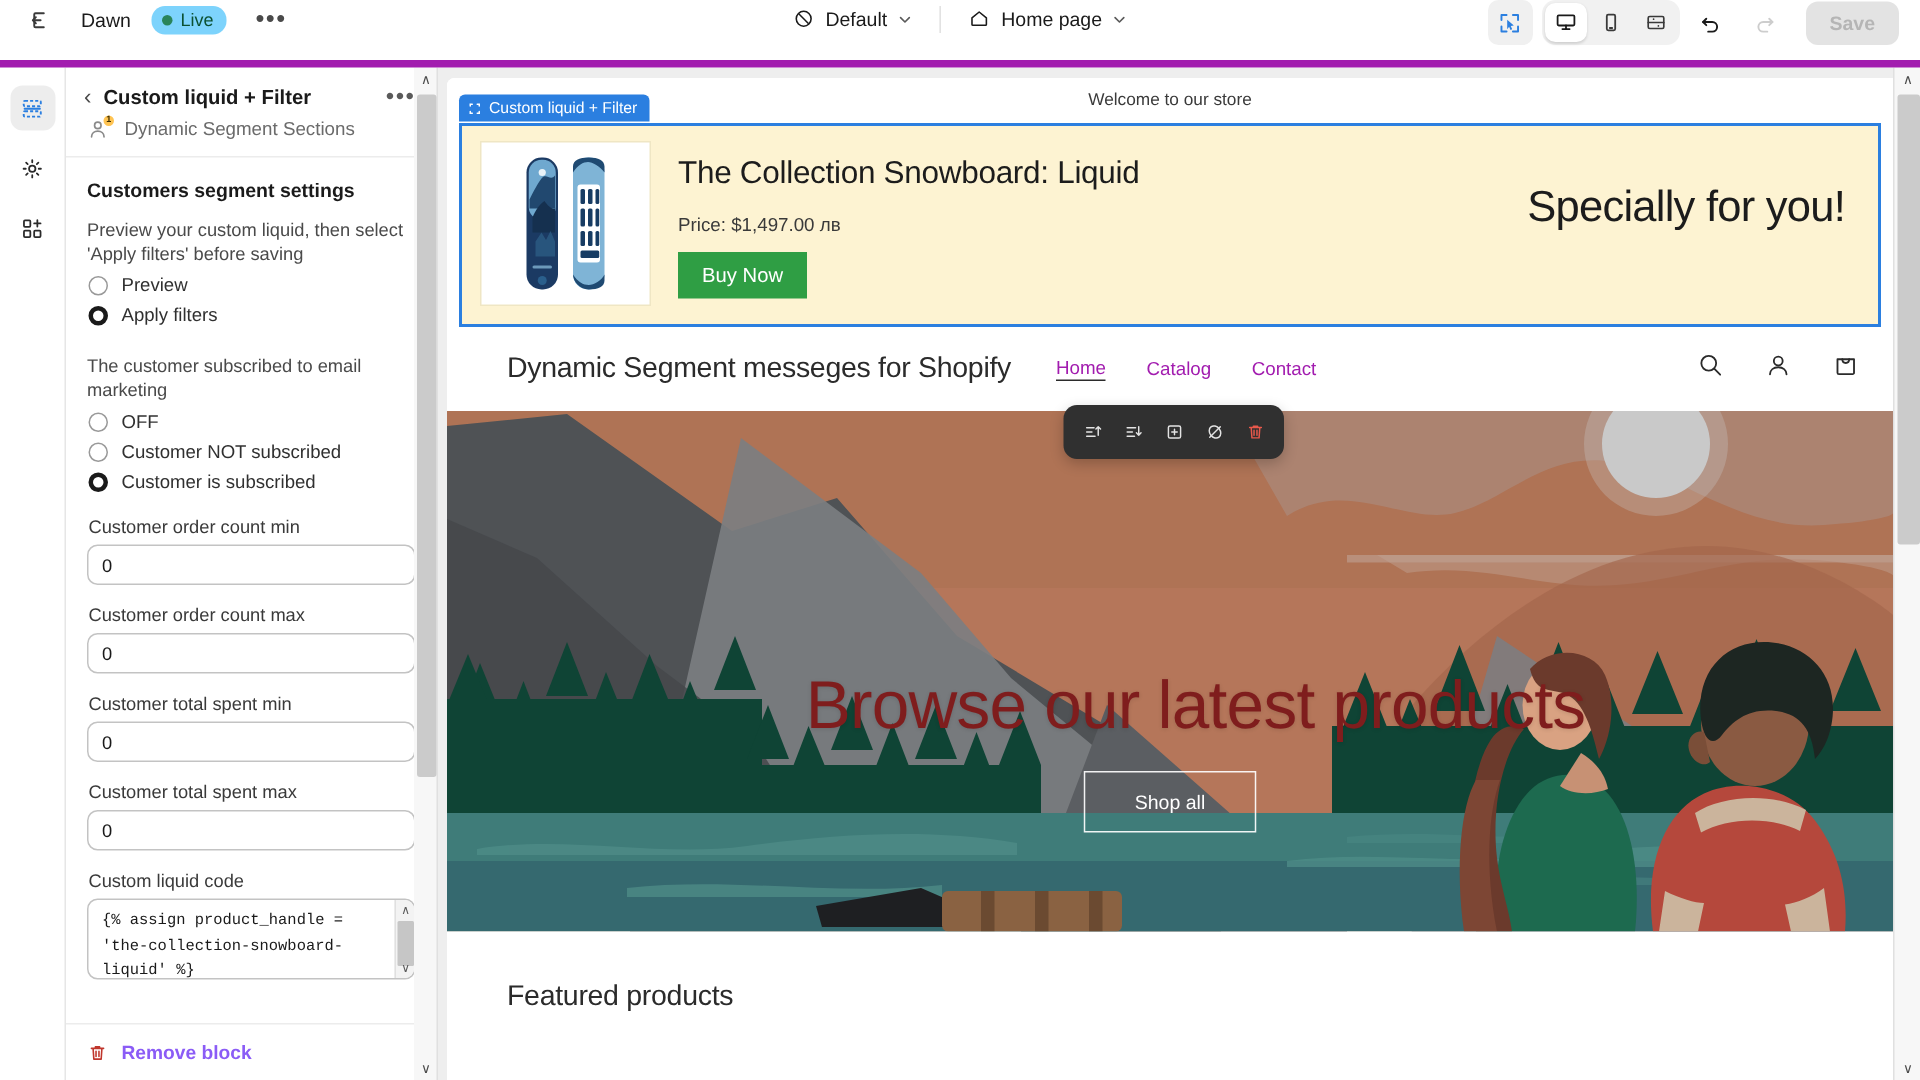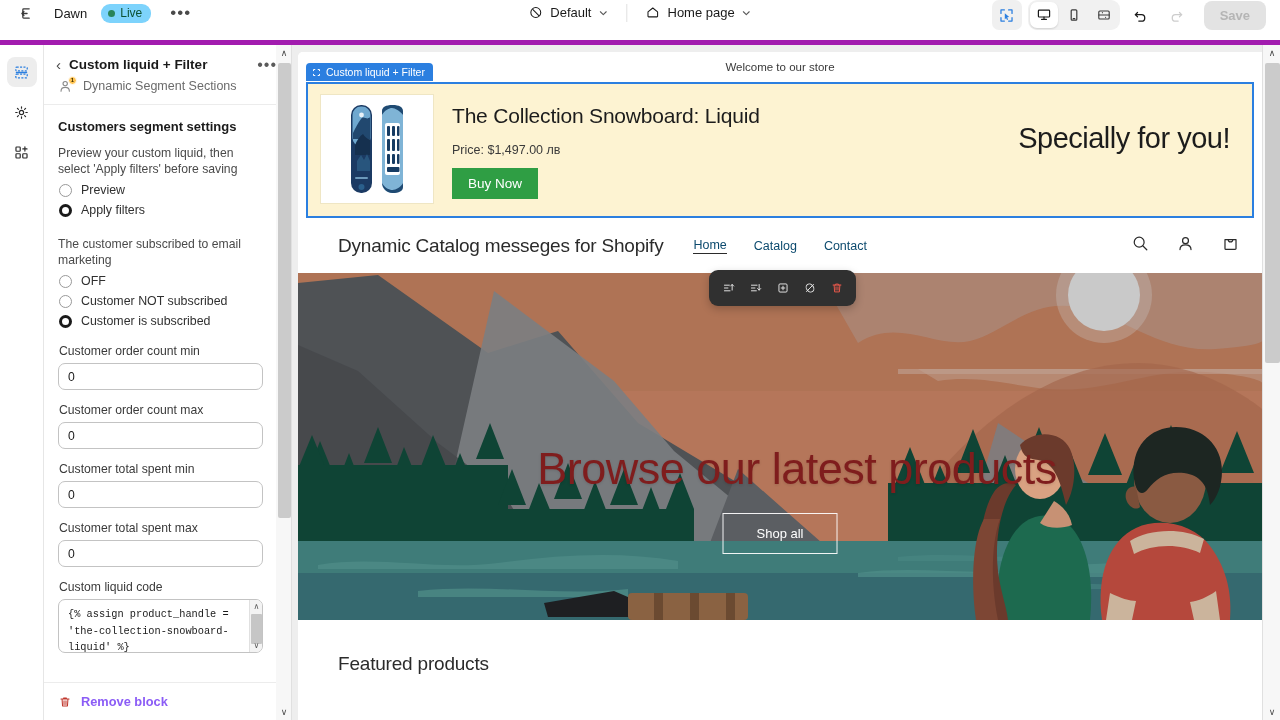--- a/index.html
+++ b/index.html
@@ -126,21 +126,21 @@
     position: absolute; top: -2px; right: -3px;
     width: 9px; height: 9px; border-radius: 50%;
     background: #ffc453; border: 1px solid #fff;
     font-size: 6px; color: #3d2e00; line-height: 7px; text-align: center;
     font-weight: 700;
   }
   .app-name { font-size: 12.5px; color: #6b6b6b; }
 
   .panel-body {
     flex: 1; overflow: hidden; position: relative;
-    padding: 14px 28px 0 14px;
+    padding: 14px 14px 0 14px;
   }
   .sec-title {
     font-size: 13px; font-weight: 700; color: #1a1a1a;
     margin-bottom: 11px;
   }
   .helper {
     font-size: 12.2px; color: #4a4a4a; line-height: 16px;
     margin-bottom: 3px;
   }
   .radio-row {
@@ -302,21 +302,21 @@
   }
   .store-logo {
     font-size: 19px; color: #2b2b2b; font-weight: 400;
     letter-spacing: -0.2px;
   }
   .store-nav {
     display: flex; align-items: center; gap: 27px;
     margin-left: 30px;
   }
   .nav-link {
-    font-size: 12.5px; color: #0c4a6e; cursor: pointer; text-align: right;
+    font-size: 12.5px; color: #a21caf; cursor: pointer; text-align: right;
   }
   .nav-link.cur { border-bottom: 1.5px solid #2b2b2b; padding-bottom: 1px; }
   .store-icons {
     margin-left: auto; display: flex; align-items: center; gap: 26px;
   }
   .si { cursor: pointer; }
 
   
   .float-tb {
     position: absolute; top: 218px; left: 411px;
@@ -634,21 +634,21 @@
         <div class="prod-info">
           <div class="prod-title">The Collection Snowboard: Liquid</div>
           <div class="prod-price">Price: $1,497.00 лв</div>
           <button class="buy-btn">Buy Now</button>
         </div>
         <div class="special">Specially for you!</div>
       </div>
     </div>
 
     <div class="store-hd">
-      <div class="store-logo">Dynamic Catalog messeges for Shopify</div>
+      <div class="store-logo">Dynamic Segment messeges for Shopify</div>
       <div class="store-nav">
         <span class="nav-link cur">Home</span>
         <span class="nav-link">Catalog</span>
         <span class="nav-link">Contact</span>
       </div>
       <div class="store-icons">
         <span class="si">
           <svg width="19" height="19" viewBox="0 0 20 20" fill="none" stroke="#2b2b2b" stroke-width="1.3">
             <circle cx="8.6" cy="8.6" r="5.2"></circle>
             <path d="M12.6 12.6l4 4" stroke-linecap="round"></path>

